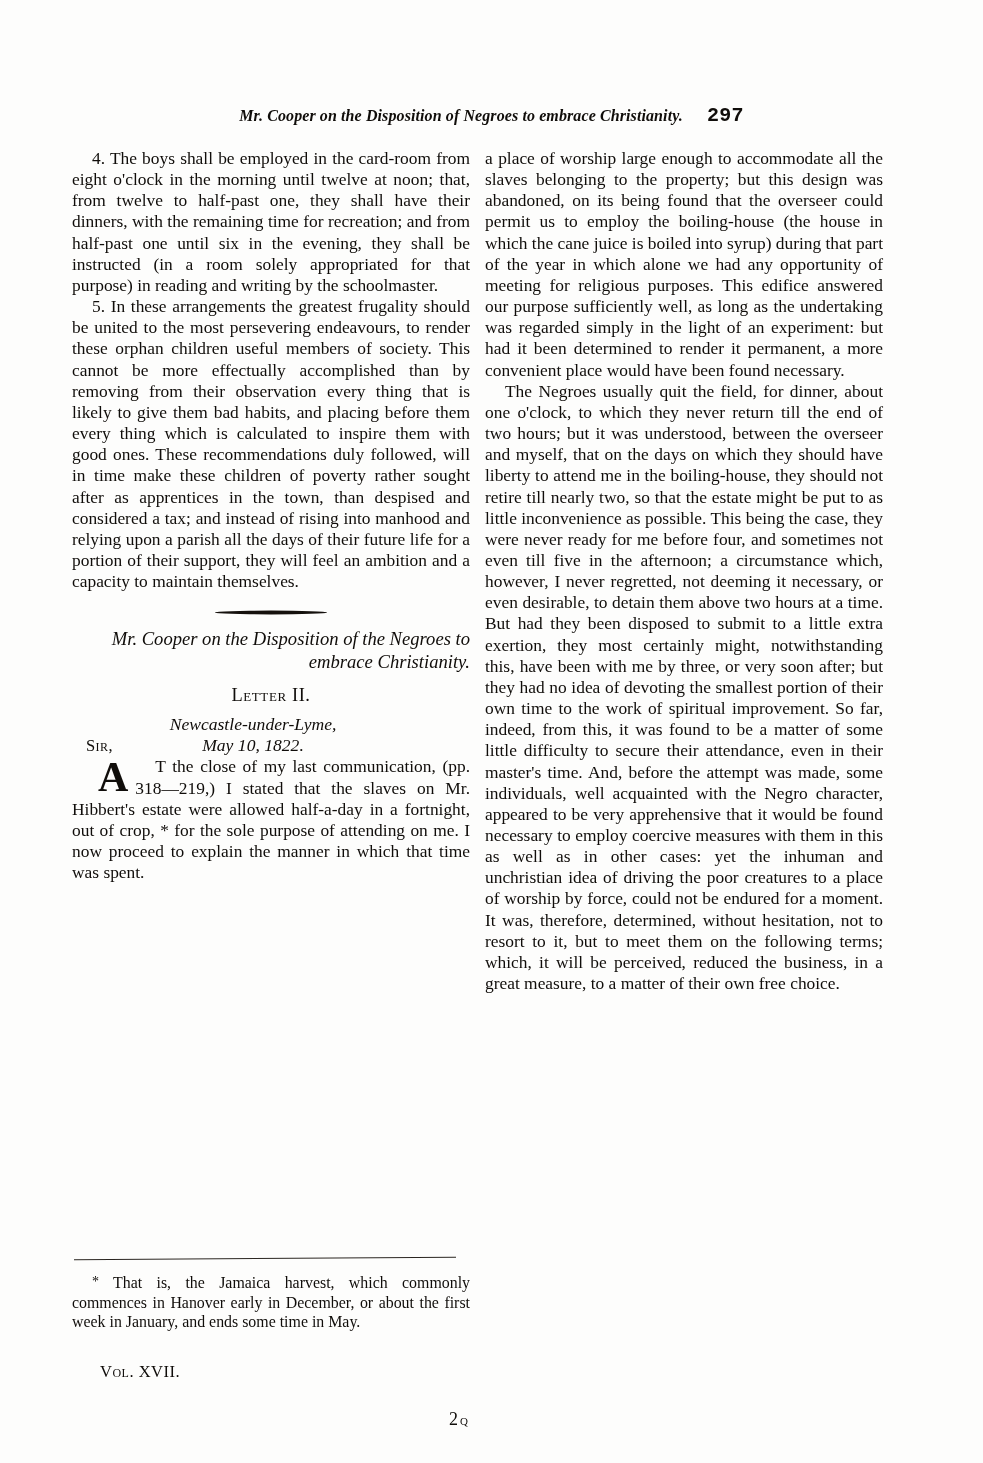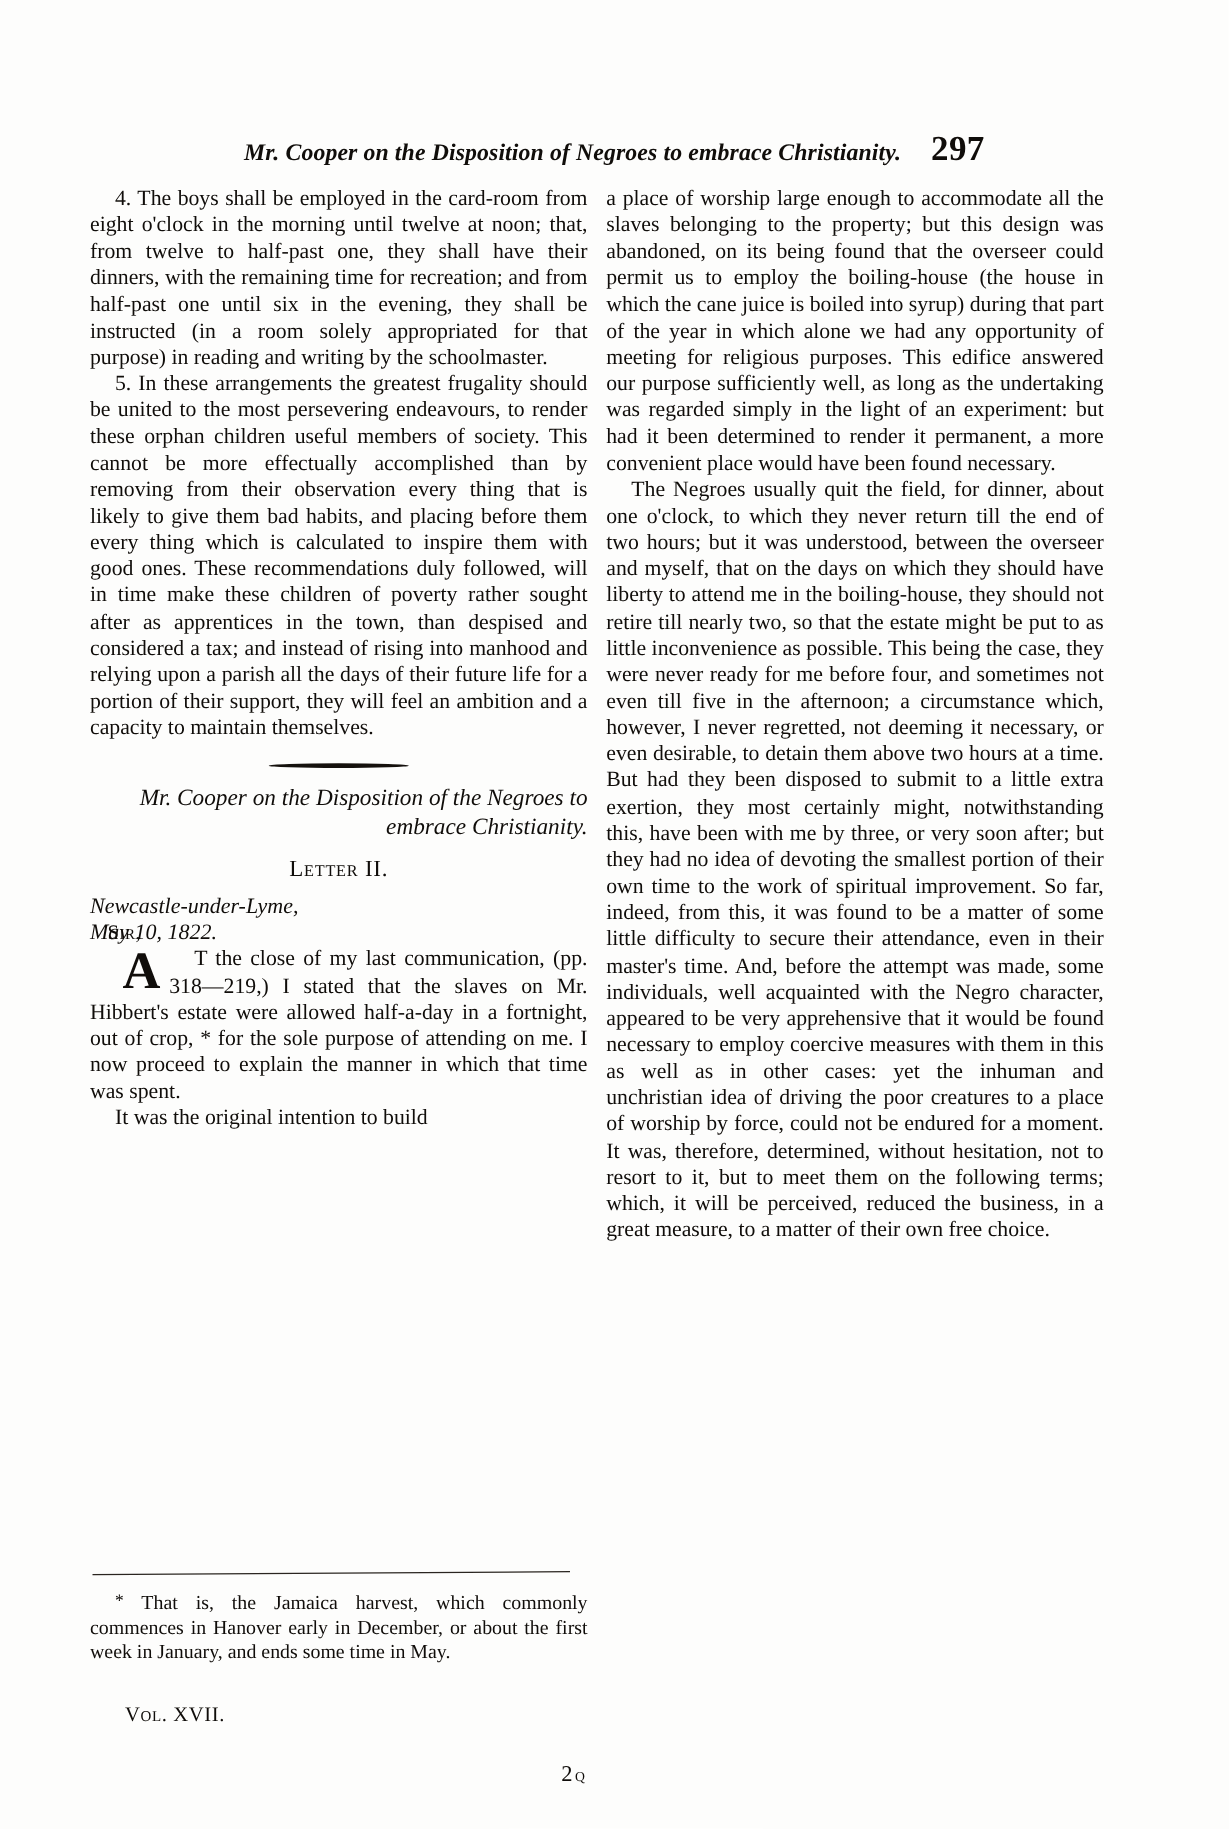--- a/index.html
+++ b/index.html
@@ -22,28 +22,29 @@
     position: absolute;
     left: 0;
     right: 0;
     top: 104px;
     text-align: center;
     white-space: nowrap;
   }
   .running-head .rh-title {
     font-style: italic;
     font-weight: bold;
-    font-size: 19px;
+    font-size: 16px;
     letter-spacing: 0.1px;
   }
   .running-head .rh-page {
     font-weight: bold;
-    font-size: 28px;
+    font-size: 20px;
     margin-left: 24px;
     letter-spacing: 0.3px;
+    font-family: Liberation Mono, monospace;
   }
 
   
   .col {
     position: absolute;
     top: 148px;
     width: 398px;
     text-align: justify;
     font-size: 17.4px;
     line-height: 21.15px;
@@ -81,21 +82,21 @@
     font-size: 18.4px;
     font-variant: small-caps;
     letter-spacing: 0.6px;
     margin-bottom: 8px;
   }
 
   .dateline {
     font-style: italic;
     font-size: 17.6px;
     line-height: 21px;
-    text-align: left;
+    text-align: center;
     padding-right: 36px;
   }
   .salutation-row {
     position: relative;
     height: 0;
   }
   .salutation {
     position: absolute;
     left: 14px;
     top: -21px;
@@ -189,21 +190,20 @@
     <div class="dateline">Newcastle-under-Lyme,</div>
     <div class="dateline">May 10, 1822.</div>
     <div class="salutation-row">
       <span class="salutation">Sir,</span>
     </div>
 
     <p class="opening">
       <span class="dropcap">A</span><span>T the close of my last communication, (pp. 318—219,) I stated that the slaves on Mr. Hibbert's estate were allowed half-a-day in a fortnight, out of crop, * for the sole purpose of attending on me. I now proceed to explain the manner in which that time was spent.</span>
     </p>
 
-    <p>It was the original intention to build</p>
   </div>
 
   <div class="footnote-wrap">
     <div class="footnote-rule"></div>
     <p class="footnote">
       <span class="fn-mark">*</span>
       <span>That is, the Jamaica harvest, which commonly commences in Hanover early in December, or about the first week in January, and ends some time in May.</span>
     </p>
   </div>
 

